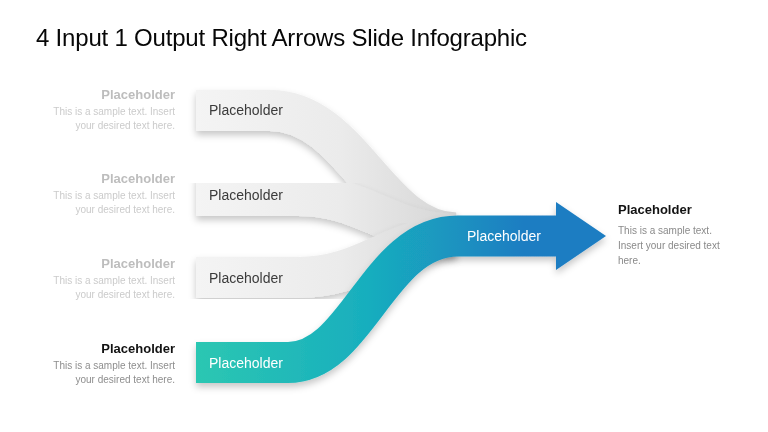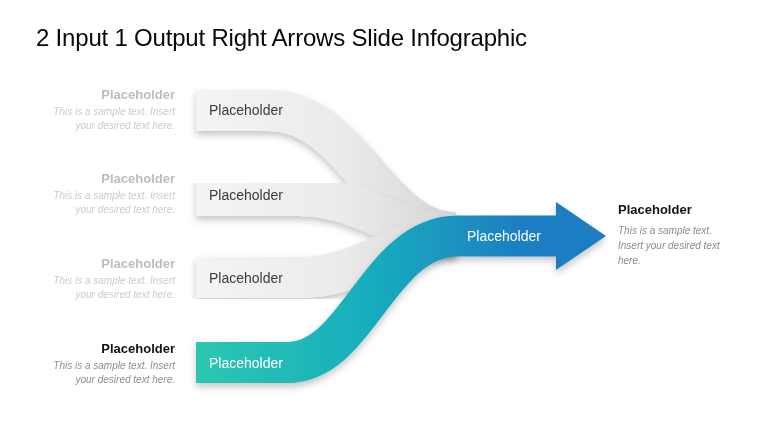--- a/index.html
+++ b/index.html
@@ -11,21 +11,21 @@
   .abs{position:absolute;}
   .title{
     left:36px;top:24px;width:640px;
     font-size:24px;font-weight:400;color:#070707;letter-spacing:-0.2px;
     white-space:nowrap;
   }
   svg.diagram{left:0;top:0;}
   
   .side-block{left:33px;width:142px;text-align:right;}
   .side-heading{font-size:13px;font-weight:700;line-height:16px;}
-  .side-body{font-size:10px;line-height:13.5px;margin-top:2px;font-style:italic;}
+  .side-body{font-size:10px;line-height:13.5px;margin-top:2px;}
   .muted-heading{color:#bdbdbd;}
   .muted-body{color:#cbcbcb;}
   .dark-heading{color:#121212;}
   .dark-body{color:#8e8e8e;}
   
   .band-label{
     left:209px;height:20px;line-height:20px;
     font-size:14px;color:#3b3b3b;white-space:nowrap;
   }
   .band-label.on-teal{color:#ffffff;}
@@ -33,21 +33,21 @@
     left:447px;top:226px;width:114px;height:20px;line-height:20px;
     text-align:center;font-size:14px;color:#ffffff;white-space:nowrap;
   }
   
   .output-block{left:618px;top:202px;width:104px;text-align:left;}
   .output-block .side-body{line-height:15px;margin-top:5px;color:#8a8a8a;}
 </style>
 </head>
 <body>
 
-<div class="abs title">2 Input 1 Output Right Arrows Slide Infographic</div>
+<div class="abs title">4 Input 1 Output Right Arrows Slide Infographic</div>
 
 <svg class="abs diagram" width="768" height="432" viewBox="0 0 768 432" aria-hidden="true">
   <defs>
     <linearGradient id="grayGrad" gradientUnits="userSpaceOnUse" x1="196" y1="0" x2="460" y2="0">
       <stop offset="0" stop-color="#f4f4f4"></stop>
       <stop offset="0.55" stop-color="#ebebeb"></stop>
       <stop offset="1" stop-color="#d5d5d5"></stop>
     </linearGradient>
     <linearGradient id="tealGrad" gradientUnits="userSpaceOnUse" x1="196" y1="0" x2="606" y2="0">
       <stop offset="0" stop-color="#2cc7b2"></stop>

